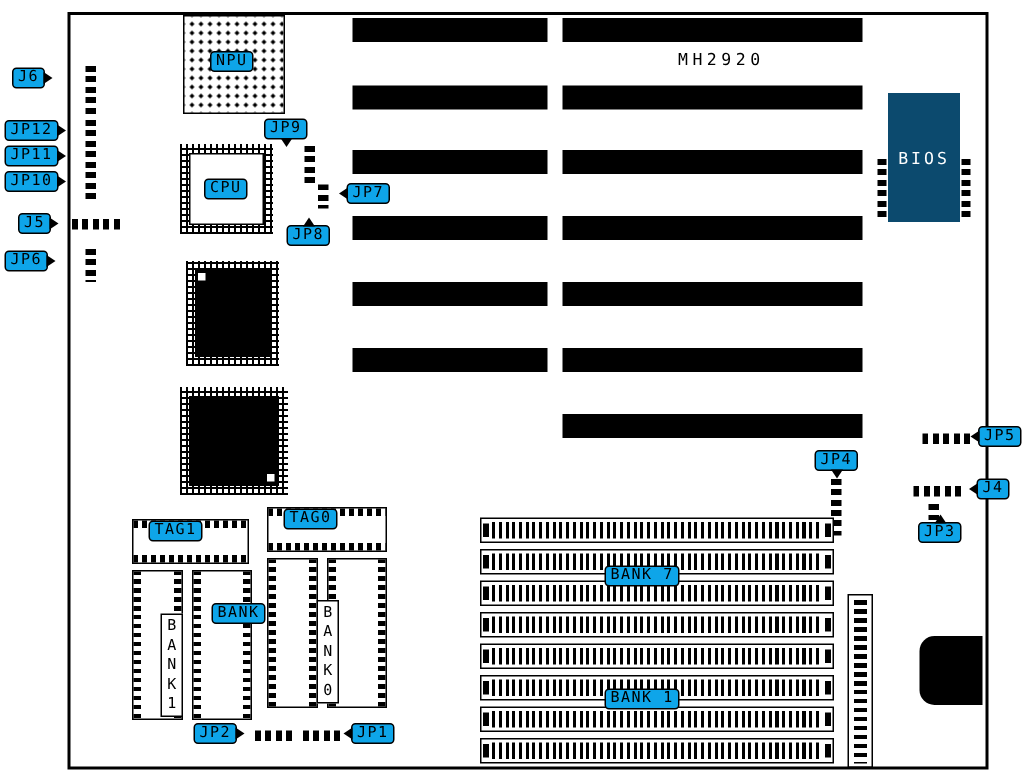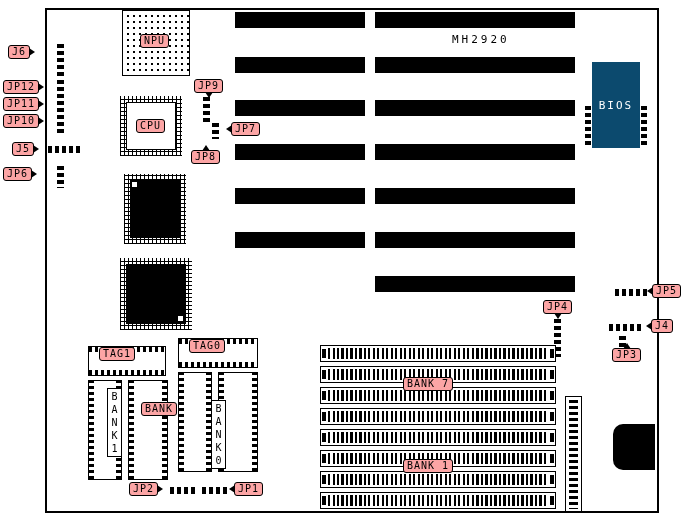--- a/index.html
+++ b/index.html
@@ -7,21 +7,21 @@
   #stage {
     position:relative; width:690px; height:520px; background:#fff;
     font-family:"DejaVu Sans Mono", monospace; color:#000; overflow:hidden;
   }
   .abs { position:absolute; }
   .board { border:2px solid #000; background:#fff; }
   .slot { background:#000; }
   .model { font-size:11px; letter-spacing:3px; }
 
   .lbl {
-    border:1px solid #000; border-radius:3px; background:#fca5a5;
+    border:1px solid #000; border-radius:3px; background:#0ea5e9;
     font-size:10px; line-height:12px; letter-spacing:1px;
     padding:0 3px; white-space:nowrap; text-align:center; z-index:6;
   }
   .pr::after { content:""; position:absolute; left:100%; top:50%; transform:translateY(-50%);
     border:4px solid transparent; border-right:none; border-left:6px solid #000; }
   .pl::before { content:""; position:absolute; right:100%; top:50%; transform:translateY(-50%);
     border:4px solid transparent; border-left:none; border-right:6px solid #000; }
   .pu::before { content:""; position:absolute; bottom:100%; left:50%; transform:translateX(-50%);
     border:4px solid transparent; border-top:none; border-bottom:6px solid #000; }
   .pd::after { content:""; position:absolute; top:100%; left:50%; transform:translateX(-50%);
@@ -127,21 +127,21 @@
   <div class="abs lbl pr" style="left:3px;top:80px">JP12</div>
   <div class="abs lbl pr" style="left:3px;top:97px">JP11</div>
   <div class="abs lbl pr" style="left:3px;top:114px">JP10</div>
 
   <div class="abs pins-h" style="left:48px;top:146px;width:34px"></div>
   <div class="abs lbl pr" style="left:12px;top:142px">J5</div>
 
   <div class="abs pins-v" style="left:57px;top:166px;height:22px"></div>
   <div class="abs lbl pr" style="left:3px;top:167px">JP6</div>
 
-  <div class="abs lbl pd" style="left:194px;top:79px">JP9</div>
+  <div class="abs lbl pd" style="left:176px;top:79px">JP9</div>
   <div class="abs pins-v" style="left:203px;top:97px;height:26px"></div>
   <div class="abs pins-v" style="left:212px;top:123px;height:16px"></div>
   <div class="abs lbl pl" style="left:231px;top:122px">JP7</div>
   <div class="abs lbl pu" style="left:191px;top:150px">JP8</div>
 
   <div class="abs pins-h" style="left:615px;top:289px;width:32px"></div>
   <div class="abs lbl pl" style="left:652px;top:284px">JP5</div>
 
   <div class="abs pins-h" style="left:609px;top:324px;width:32px"></div>
   <div class="abs lbl pl" style="left:651px;top:319px">J4</div>
@@ -154,21 +154,21 @@
 
   <div class="abs lbl pr" style="left:129px;top:482px">JP2</div>
   <div class="abs pins-h" style="left:170px;top:487px;width:28px"></div>
   <div class="abs pins-h" style="left:202px;top:487px;width:27px"></div>
   <div class="abs lbl pl" style="left:234px;top:482px">JP1</div>
 
   <div class="abs sram-h" style="left:88px;top:346px;width:78px;height:30px"></div>
   <div class="abs lbl" style="left:99px;top:347px">TAG1</div>
   <div class="abs sram-v" style="left:88px;top:380px;width:34px;height:100px"></div>
   <div class="abs sram-v" style="left:128px;top:380px;width:40px;height:100px"></div>
-  <div class="abs vtext" style="left:107px;top:364px">BANK1</div>
+  <div class="abs vtext" style="left:107px;top:385px">BANK1</div>
   <div class="abs lbl" style="left:141px;top:402px">BANK</div>
 
   <div class="abs sram-h" style="left:178px;top:338px;width:80px;height:30px"></div>
   <div class="abs lbl" style="left:189px;top:339px">TAG0</div>
   <div class="abs sram-v" style="left:178px;top:372px;width:34px;height:100px"></div>
   <div class="abs sram-v" style="left:218px;top:372px;width:40px;height:100px"></div>
   <div class="abs vtext" style="left:211px;top:376px">BANK0</div>
 
   <div class="abs simm" style="left:320px;top:345px;width:236px;height:17px">
       <div class="teeth"></div>

